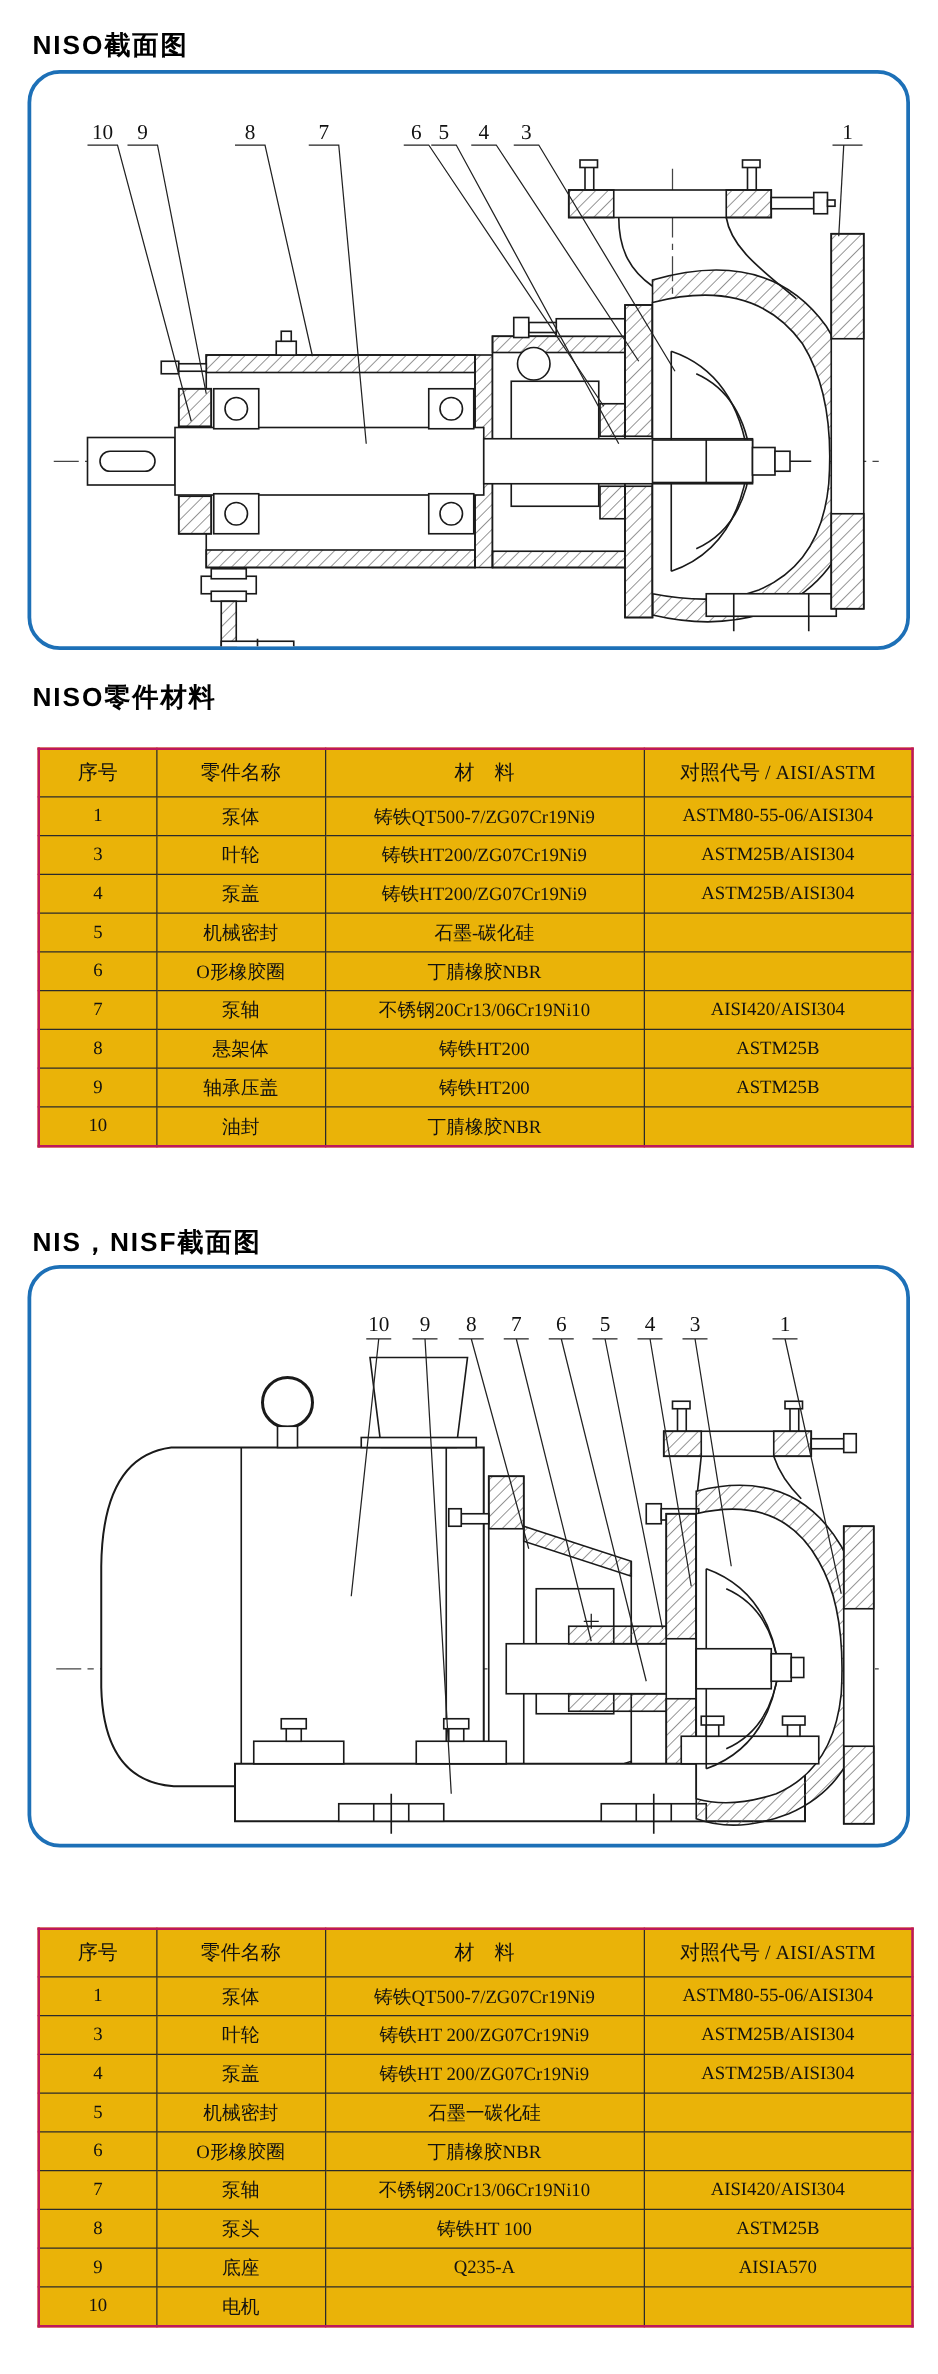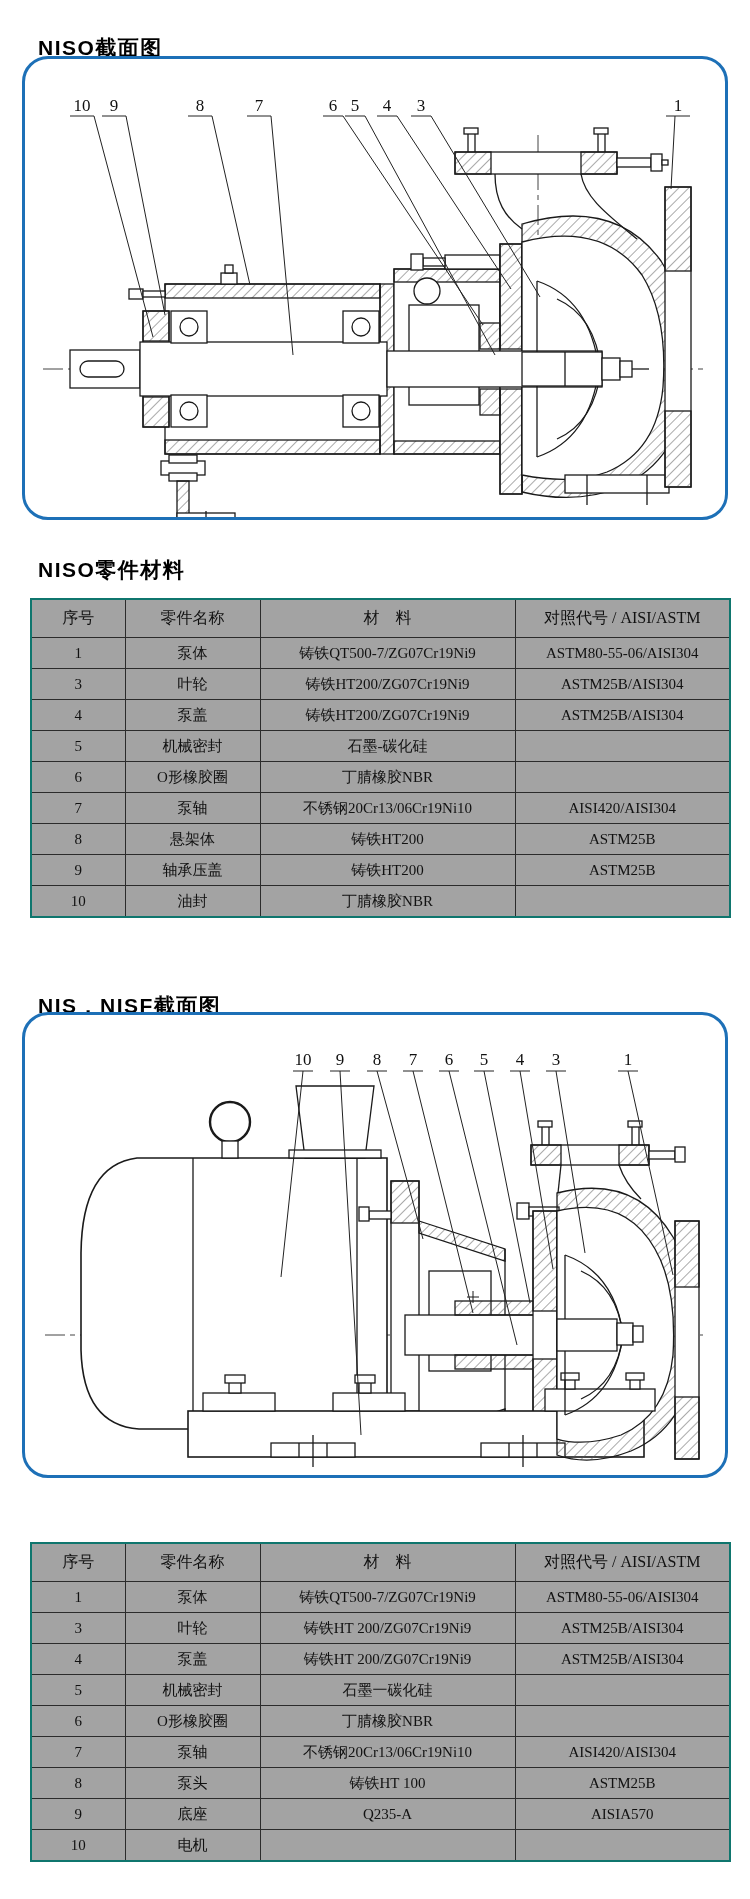--- a/index.html
+++ b/index.html
@@ -1,30 +1,30 @@
 <!DOCTYPE html>
 <html><head>
 <meta charset="utf-8">
 <style>
   html,body{margin:0;padding:0;background:#fff;}
   .page{position:relative;width:750px;height:1899px;background:#fff;overflow:hidden;
         font-family:"Liberation Sans",sans-serif;}
-  .sec-title{position:absolute;left:22px;margin:16px;font-size:21px;font-weight:bold;
+  .sec-title{position:absolute;left:22px;margin:4px;font-size:21px;font-weight:bold;
         color:#000;letter-spacing:1.5px;font-family:"Liberation Sans",sans-serif;white-space:nowrap;}
   #t1{top:18px}
   #t2{top:540px}
   #t3{top:976px}
   #t4{top:1505px}
   .panel{position:absolute;left:22px;width:706px;border:3px solid #1d70b7;border-radius:26px;
         box-sizing:border-box;background:#fff;}
   #p1{top:56px;height:464px}
   #p2{top:1012px;height:466px}
   .panel svg{position:absolute;left:0;top:0;width:100%;height:100%;display:block;}
   .mat-table{position:absolute;left:30px;width:699px;border-collapse:collapse;table-layout:fixed;
-        font-family:"Liberation Serif",serif;color:#111;background:#a3a3a3;border:2px solid #0f766e;}
+        font-family:"Liberation Serif",serif;color:#111;background:#eab308;border:2px solid #be185d;}
   #tb1{top:598px}
   #tb2{top:1542px}
   .mat-table th,.mat-table td{border:1px solid #2b2b2b;text-align:center;vertical-align:middle;
         padding:0 2px;font-weight:normal;overflow:hidden;white-space:nowrap;}
   .mat-table th{height:37px;font-size:16px;}
   .mat-table td{height:30px;font-size:15px;}
   .co{font-family:"Liberation Serif",serif;font-size:17px;fill:#111;}
   .cl{stroke:#444;stroke-width:1;stroke-dasharray:20 5 5 5;fill:none;}
   .ld{stroke:#222;stroke-width:1;fill:none;}
 </style>

